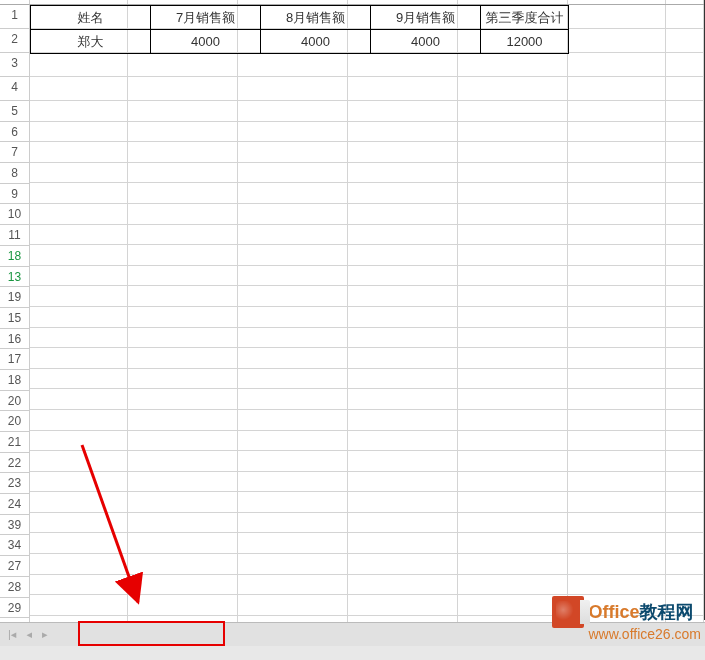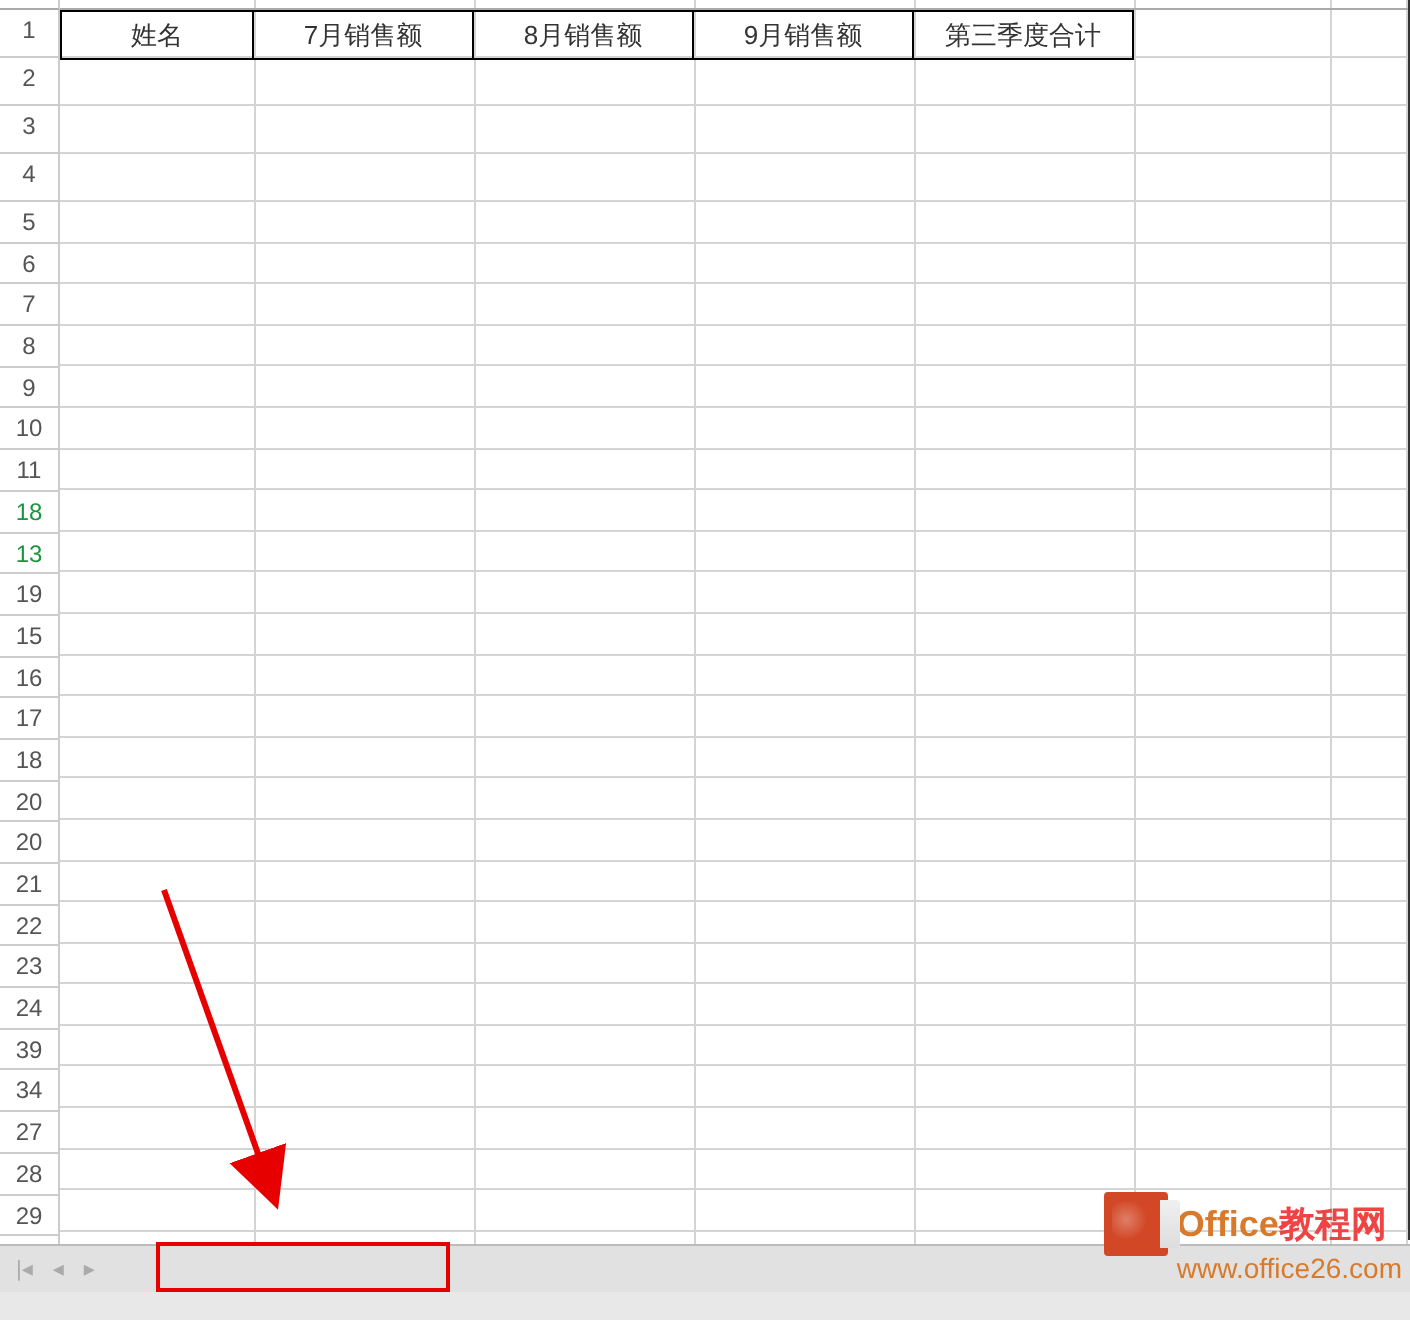--- a/index.html
+++ b/index.html
@@ -174,21 +174,21 @@
     .wm-icon::before {
       content:""; position:absolute;
       left:4px; top:5px; width:18px; height:22px;
       background: radial-gradient(circle at 40% 40%, rgba(255,255,255,0.3) 0%, transparent 60%);
     }
     .wm-text-main {
       font-size: 18px;
       font-weight: bold;
     }
     .wm-orange { color: #d87a2c; }
-    .wm-gray { color: #ef4444; }
+    .wm-gray { color: #0c4a6e; }
     .wm-url {
       font-size: 14px;
       color: #d87a2c;
       margin-left: 36px;
       margin-top: -2px;
     }
   </style>
 </head>
 <body>
 
@@ -528,25 +528,32 @@
           <div class="bg-cell" style="width: 110px;"></div>
           <div class="bg-cell" style="width: 110px;"></div>
           <div class="bg-cell" style="width: 98px;"></div>
           <div class="bg-cell" style="flex: 1 1 0%;"></div>
         </div>
       </div>
 
     <table class="data-table" style="top:5px;">
       <tbody>
           <tr>
-        <td style="width:96px">姓名</td>
+        <td style="width:120px">姓名</td>
         <td style="width:110px">7月销售额</td>
         <td style="width:110px">8月销售额</td>
         <td style="width:110px">9月销售额</td>
-        <td style="width:110px">第三季度合计</td>
+        <td style="width:88px">第三季度合计</td>
+      </tr>
+      <tr>
+        <td>郑大</td>
+        <td>4000</td>
+        <td>4000</td>
+        <td>4000</td>
+        <td>12000</td>
       </tr>
     </tbody>
       </table>
   </div>
 </div>
 
 <svg class="arrow-svg" width="705" height="660">
   <defs>
     <marker id="ah" markerWidth="12" markerHeight="12" refX="9" refY="5" orient="auto">
       <path d="M0,0 L10,5 L0,10 Z" fill="#e60000"></path>

